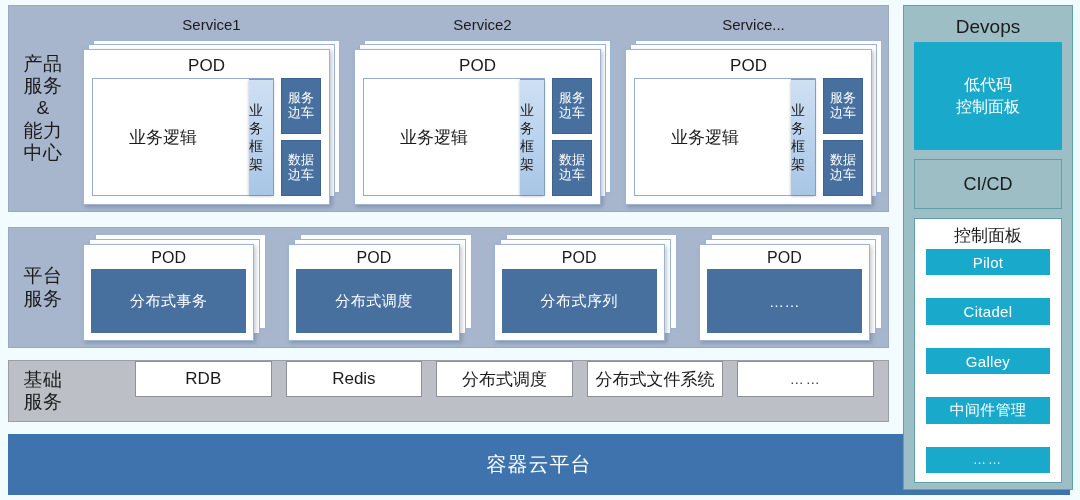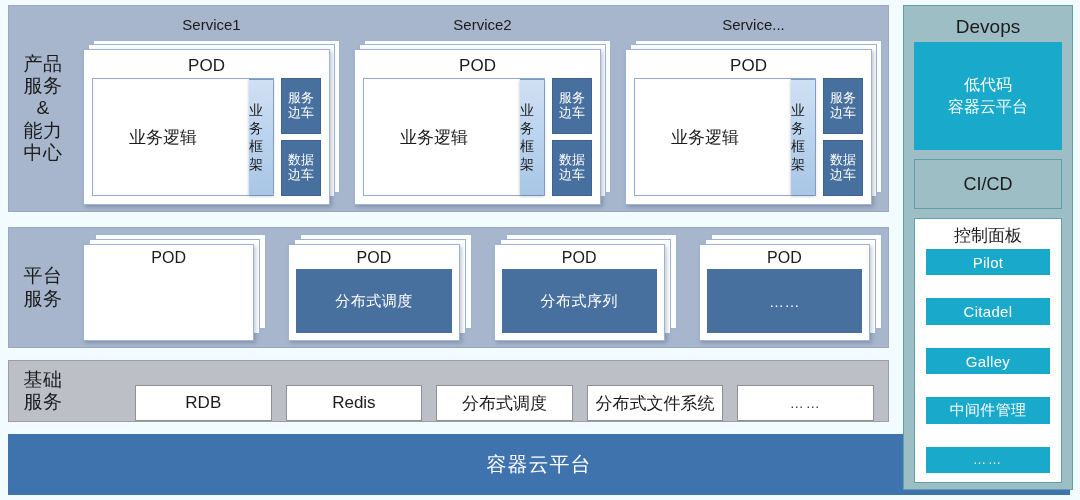--- a/index.html
+++ b/index.html
@@ -130,21 +130,21 @@
     line-height:22px;height:22px;flex:0 0 22px;
   }
   .ppod-box{
     flex:1;display:flex;align-items:center;justify-content:center;
     background:#47709f;color:#ffffff;font-size:15px;letter-spacing:.5px;
   }
 
   
   .basic-row{
     position:absolute;left:14px;top:0;right:14px;bottom:0;
-    display:flex;align-items:flex-end;gap:14px;padding-left:44px;
+    display:flex;align-items:flex-start;gap:14px;padding-left:44px;
   }
   .basic-box{
     flex:1;height:36px;background:#ffffff;border:1px solid #8d9097;
     display:flex;align-items:center;justify-content:center;
     font-size:17px;color:#1b1b1b;box-sizing:border-box;
   }
   .basic-box.dots{font-size:14px;letter-spacing:2px;color:#3a3a3a;}
 
   
   .devops{
@@ -276,20 +276,21 @@
       <div class="band-label">平台
 服务</div>
       <div class="band-body">
         <div class="platform-row">
 
           <div class="pstack">
             <div class="sheet s3"></div>
             <div class="sheet s2"></div>
             <div class="sheet s1">
               <div class="ppod-title">POD</div>
+              <div class="ppod-box">分布式事务</div>
             </div>
           </div>
 
           <div class="pstack">
             <div class="sheet s3"></div>
             <div class="sheet s2"></div>
             <div class="sheet s1">
               <div class="ppod-title">POD</div>
               <div class="ppod-box">分布式调度</div>
             </div>
@@ -334,21 +335,21 @@
     <div class="band" id="band-container">
       <div class="container-title">容器云平台</div>
     </div>
 
   </div>
 
   <div class="devops">
     <div class="devops-title">Devops</div>
 
     <div class="lowcode">低代码
-容器云平台</div>
+控制面板</div>
 
     <div class="cicd">CI/CD</div>
 
     <div class="control-panel">
       <div class="control-title">控制面板</div>
       <div class="control-items">
         <div class="control-item">Pilot</div>
         <div class="control-item">Citadel</div>
         <div class="control-item">Galley</div>
         <div class="control-item">中间件管理</div>

